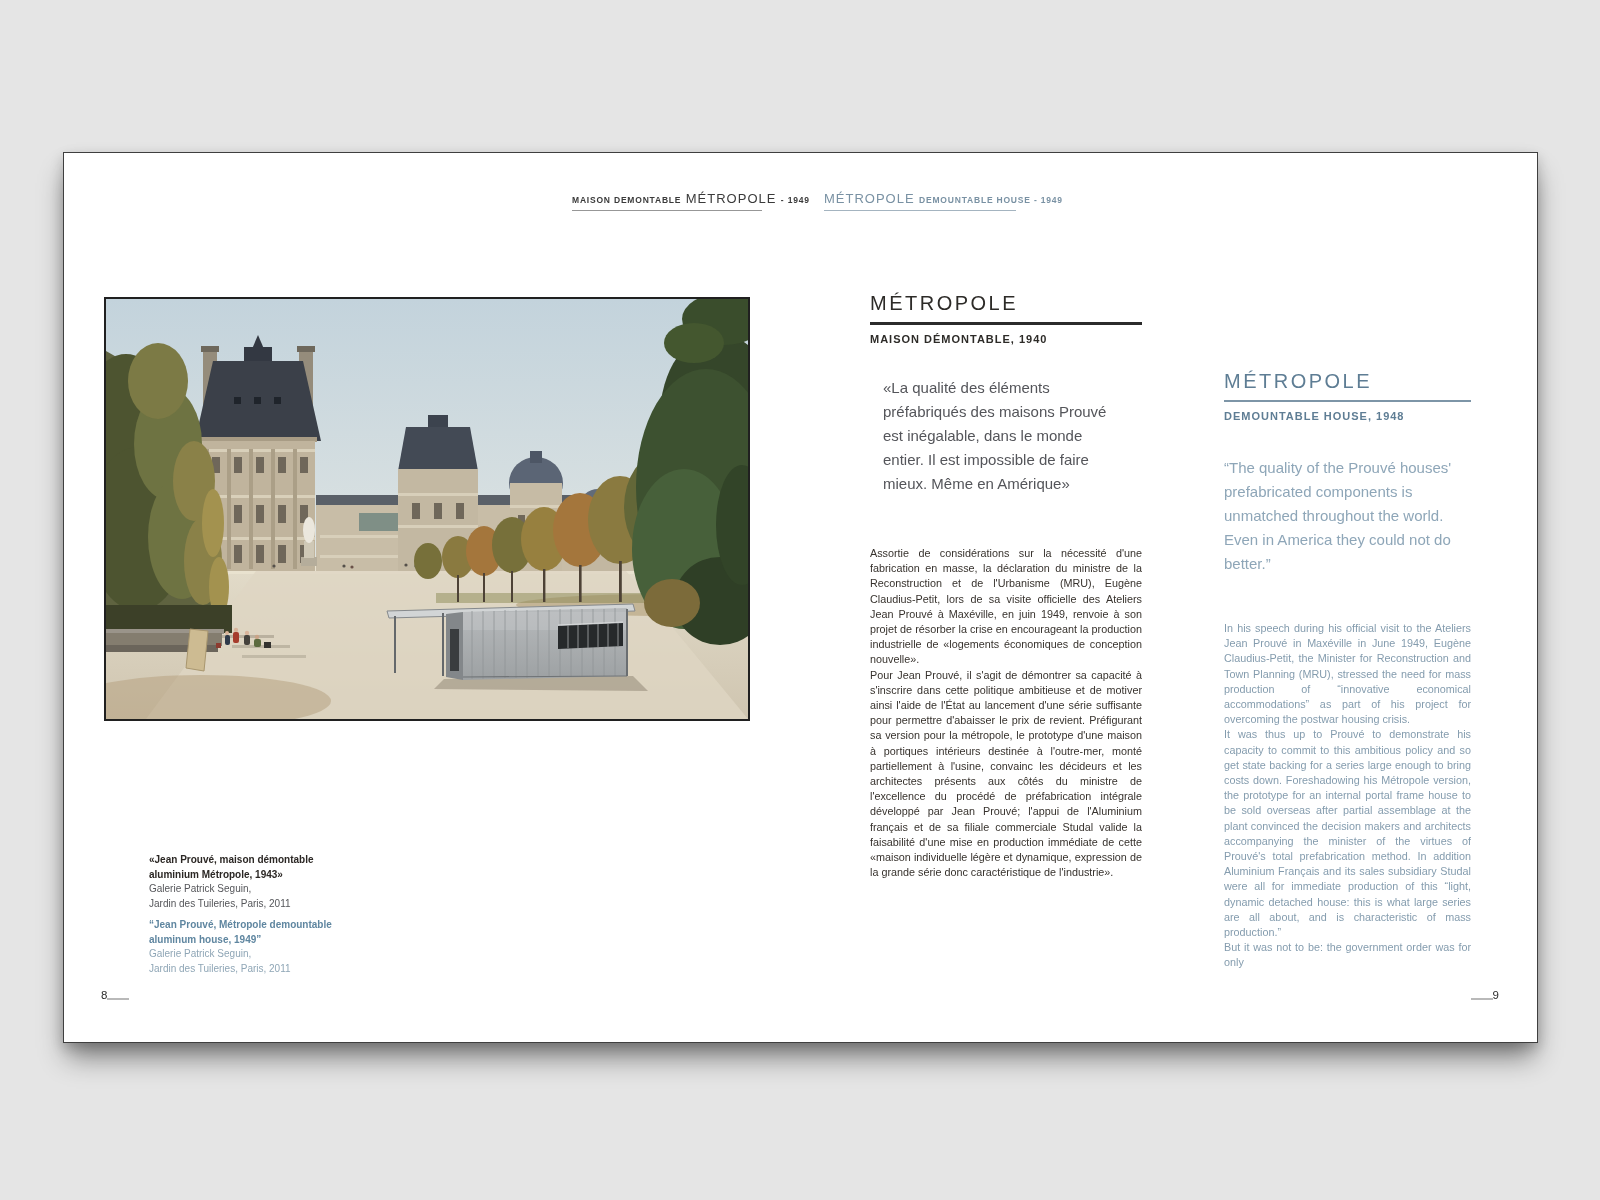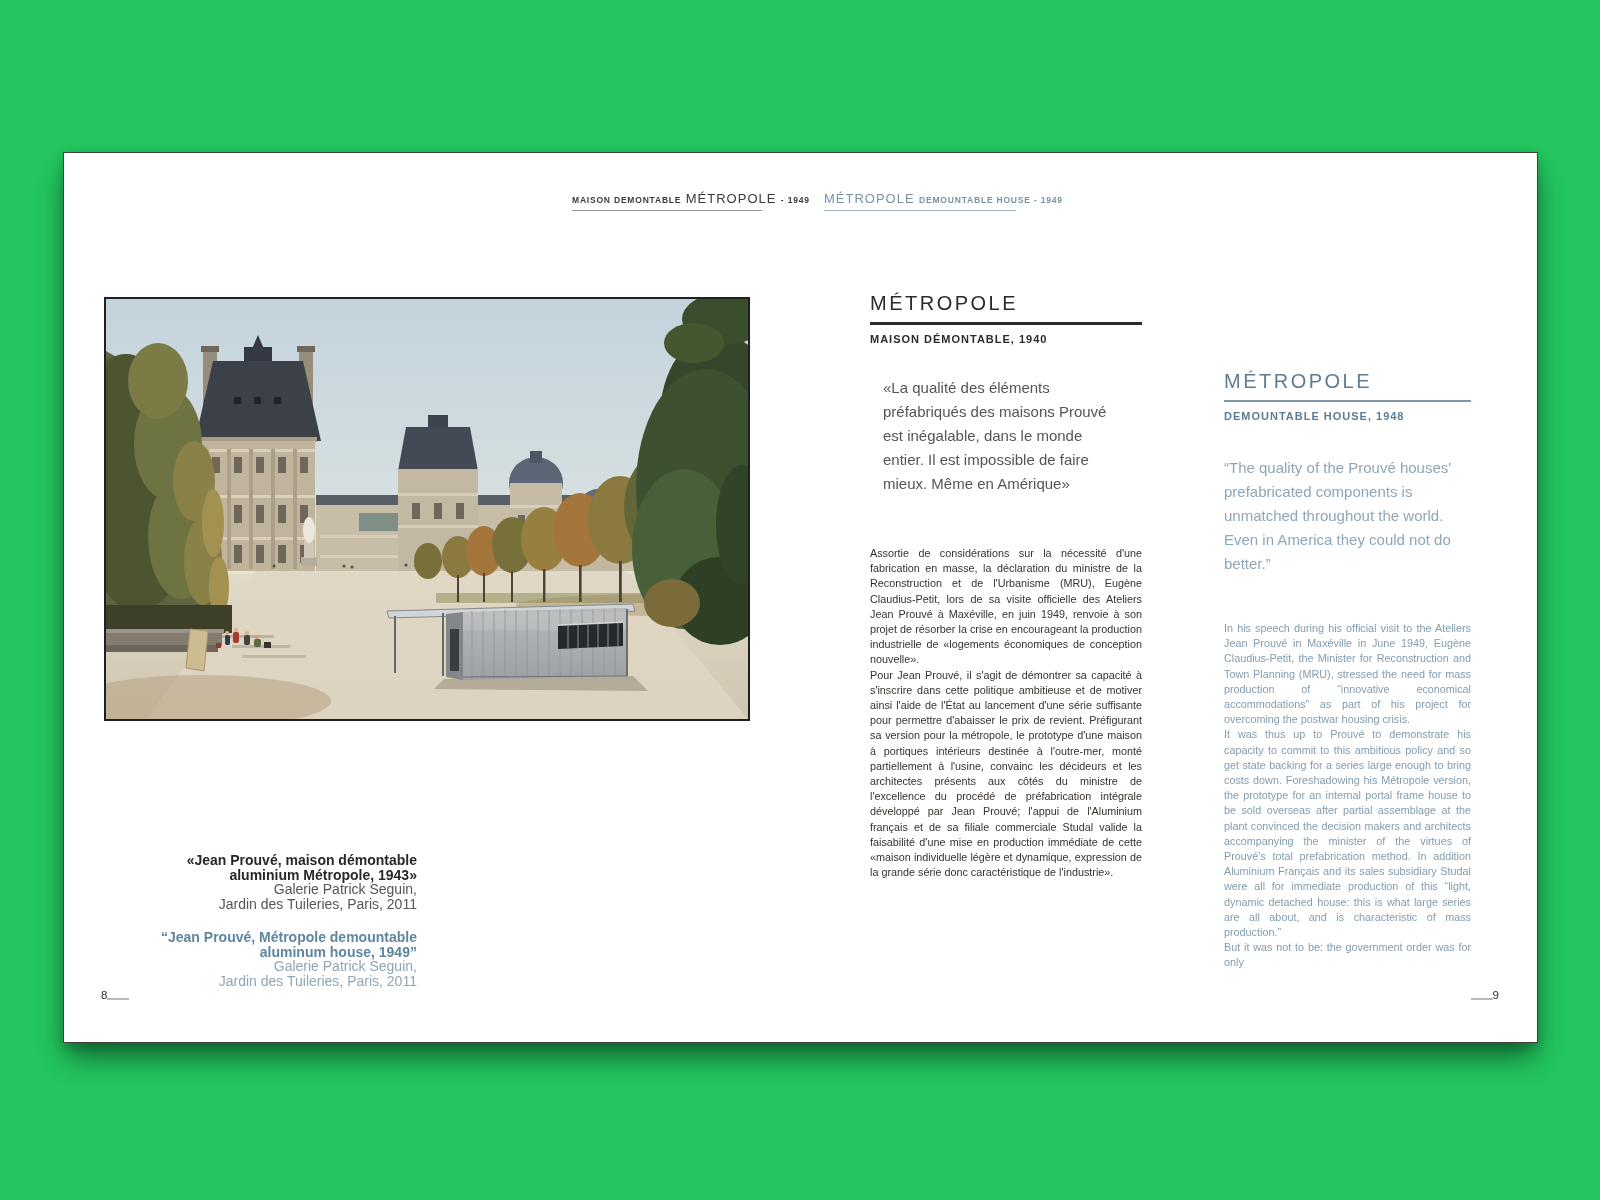--- a/index.html
+++ b/index.html
@@ -1,36 +1,36 @@
 <!DOCTYPE html>
 <html><head>
 <meta charset="utf-8">
 <style>
   html,body{margin:0;padding:0;background:#ffffff;}
-  .canvas{position:relative;width:1600px;height:1200px;background:#22c55e;overflow:hidden;
+  .canvas{position:relative;width:1600px;height:1200px;background:#e5e5e5;overflow:hidden;
           font-family:"Liberation Sans", sans-serif;color:#2e2a27;}
   .spread{position:absolute;left:63px;top:152px;width:1473px;height:889px;background:#ffffff;
           border:1px solid #3f3f3f;
           box-shadow:0 18px 26px -4px rgba(0,0,0,0.45), 0 5px 12px rgba(0,0,0,0.18);}
   
   .rh{position:absolute;top:36px;padding-bottom:3px;white-space:nowrap;}
   .rh-left{left:508px;width:190px;text-align:right;border-bottom:1px solid #979797;color:#3a3a3a;}
   .rh-right{left:760px;width:192px;text-align:center;border-bottom:1px solid #a4b4c0;color:#7991a3;}
   .rh .small{font-size:8.5px;letter-spacing:0.8px;font-weight:600;}
   .rh .big{font-size:13px;letter-spacing:1px;font-weight:500;}
   .rh-right .small{font-weight:700;}
   
   .photo{position:absolute;left:40px;top:144px;width:642px;height:420px;border:2px solid #202020;
          background:#cfd9de;}
   .photo svg{display:block;}
   
-  .caption{position:absolute;left:97px;top:700px;font-size:14px;line-height:14.5px;text-align:right;}
+  .caption{position:absolute;left:85px;top:700px;font-size:10px;line-height:14.5px;}
   .cap-fr .b{font-weight:bold;color:#2b2724;}
   .cap-fr .g{color:#55565a;}
-  .cap-en{margin-top:19px;}
+  .cap-en{margin-top:7px;}
   .cap-en .b{font-weight:600;color:#5f86a0;}
   .cap-en .g{color:#8fa6b6;}
   
   .pagenum{position:absolute;top:836px;display:flex;align-items:flex-end;font-size:11.5px;color:#2b2b2b;}
   .pagenum .rule{display:inline-block;width:22px;border-bottom:2px solid #b9b9b9;height:4px;margin-bottom:1px;}
   .pn-left{left:37px;}
   .pn-right{right:38px;}
   
   .col{position:absolute;}
   .col-fr{left:806px;top:138px;width:272px;}

